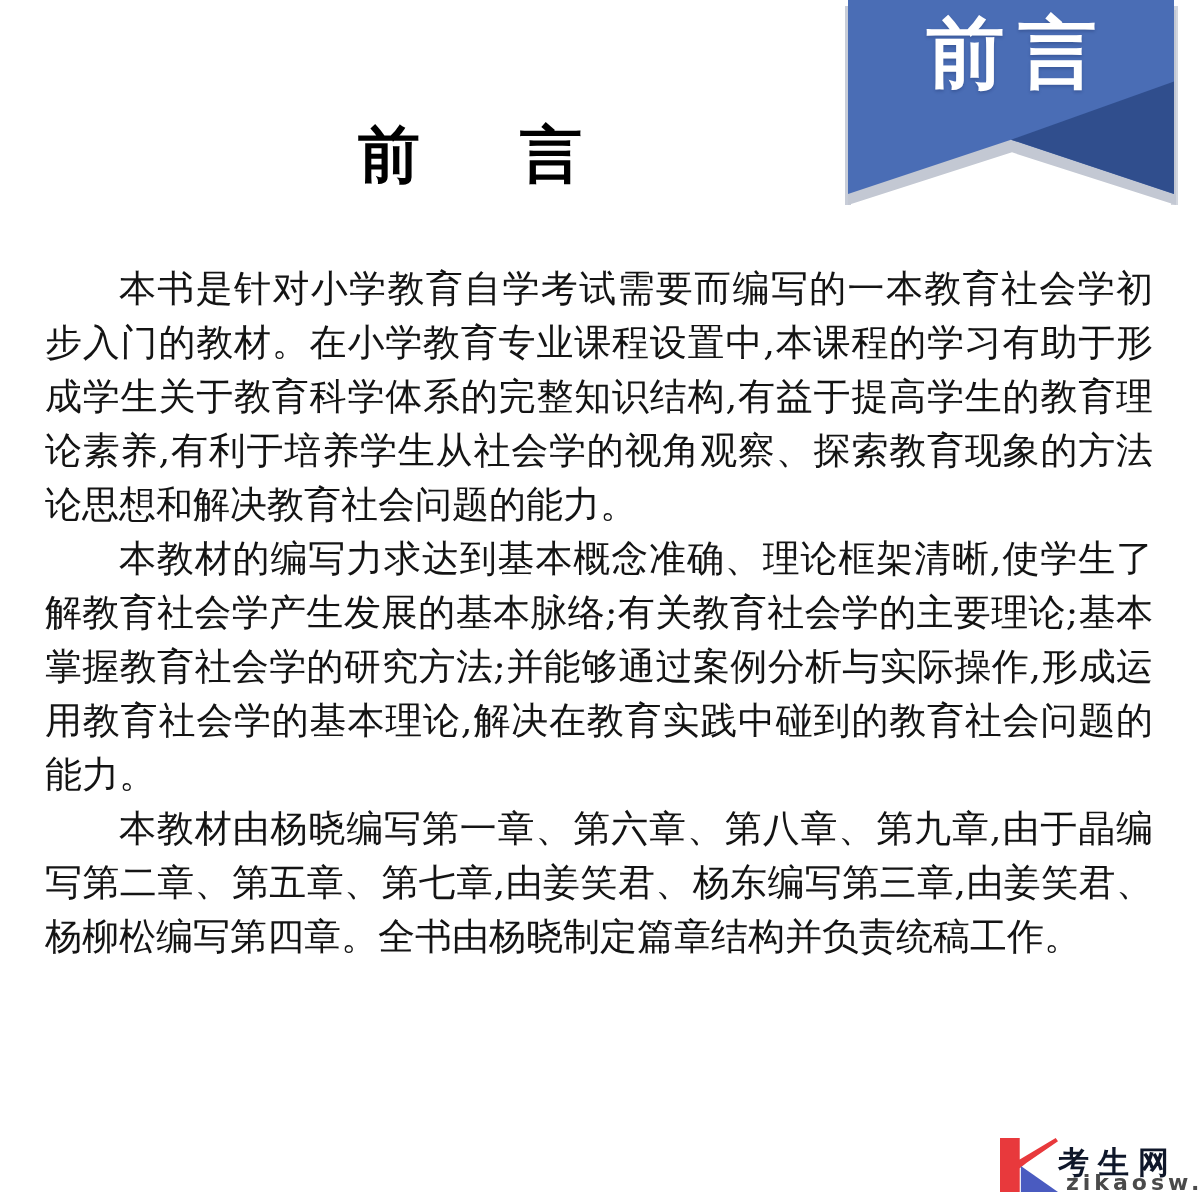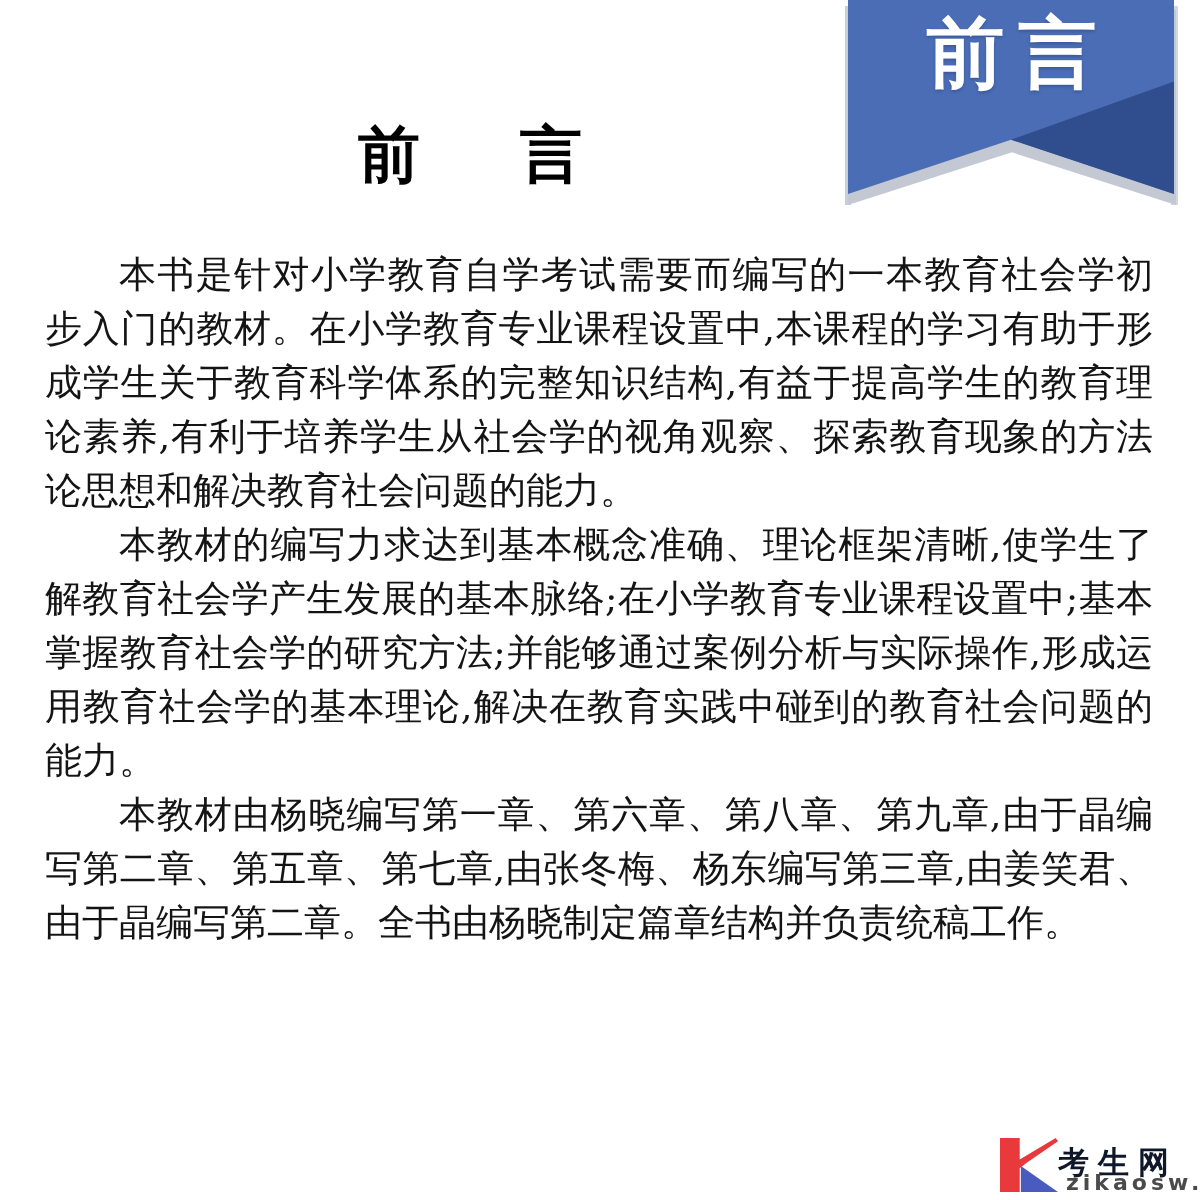--- a/index.html
+++ b/index.html
@@ -99,21 +99,21 @@
     line-height: 1.2;
     color: #000000;
     letter-spacing: 100px;
     text-indent: 100px;
   }
 
   
   .body-text {
     position: absolute;
     left: 45px;
-    top: 248px;
+    top: 262px;
     width: 1108px;
   }
   .para {
     margin: 0 0 0 0;
     font-size: 37px;
     line-height: 54px;
     color: #141414;
     text-align: justify;
     text-justify: inter-character;
     text-indent: 74px;
@@ -189,22 +189,22 @@
   <div class="banner-shadow-body"></div>
   <div class="banner-main"></div>
   <div class="banner-dark-wedge"></div>
   <div class="banner-text">前言</div>
 </div>
 
 <div class="page-title">前言</div>
 
 <div class="body-text">
   <p class="para">本书是针对小学教育自学考试需要而编写的一本教育社会学初步入门的教材。在小学教育专业课程设置中,本课程的学习有助于形成学生关于教育科学体系的完整知识结构,有益于提高学生的教育理论素养,有利于培养学生从社会学的视角观察、探索教育现象的方法论思想和解决教育社会问题的能力。</p>
-  <p class="para">本教材的编写力求达到基本概念准确、理论框架清晰,使学生了解教育社会学产生发展的基本脉络;在小学教育专业课程设置中;基本掌握教育社会学的研究方法;并能够通过案例分析与实际操作,形成运用教育社会学的基本理论,解决在教育实践中碰到的教育社会问题的能力。</p>
-  <p class="para">本教材由杨晓编写第一章、第六章、第八章、第九章,由于晶编写第二章、第五章、第七章,由张冬梅、杨东编写第三章,由姜笑君、由于晶编写第二章。全书由杨晓制定篇章结构并负责统稿工作。</p>
+  <p class="para">本教材的编写力求达到基本概念准确、理论框架清晰,使学生了解教育社会学产生发展的基本脉络;有关教育社会学的主要理论;基本掌握教育社会学的研究方法;并能够通过案例分析与实际操作,形成运用教育社会学的基本理论,解决在教育实践中碰到的教育社会问题的能力。</p>
+  <p class="para">本教材由杨晓编写第一章、第六章、第八章、第九章,由于晶编写第二章、第五章、第七章,由姜笑君、杨东编写第三章,由姜笑君、杨柳松编写第四章。全书由杨晓制定篇章结构并负责统稿工作。</p>
 </div>
 
 <div class="watermark">
   <div class="wm-k">
     <div class="wm-k-red"></div>
     <div class="wm-k-blue"></div>
   </div>
   <div class="wm-cn">考生网</div>
   <div class="wm-url">zikaosw.cn</div>
 </div>

